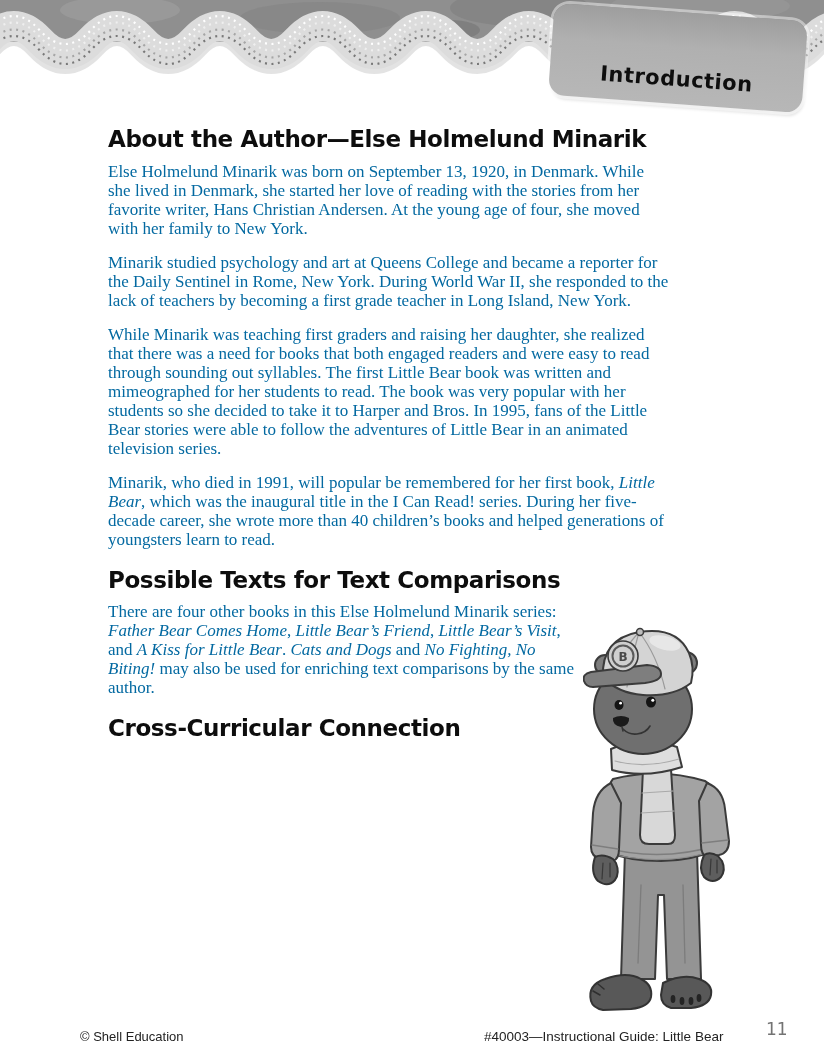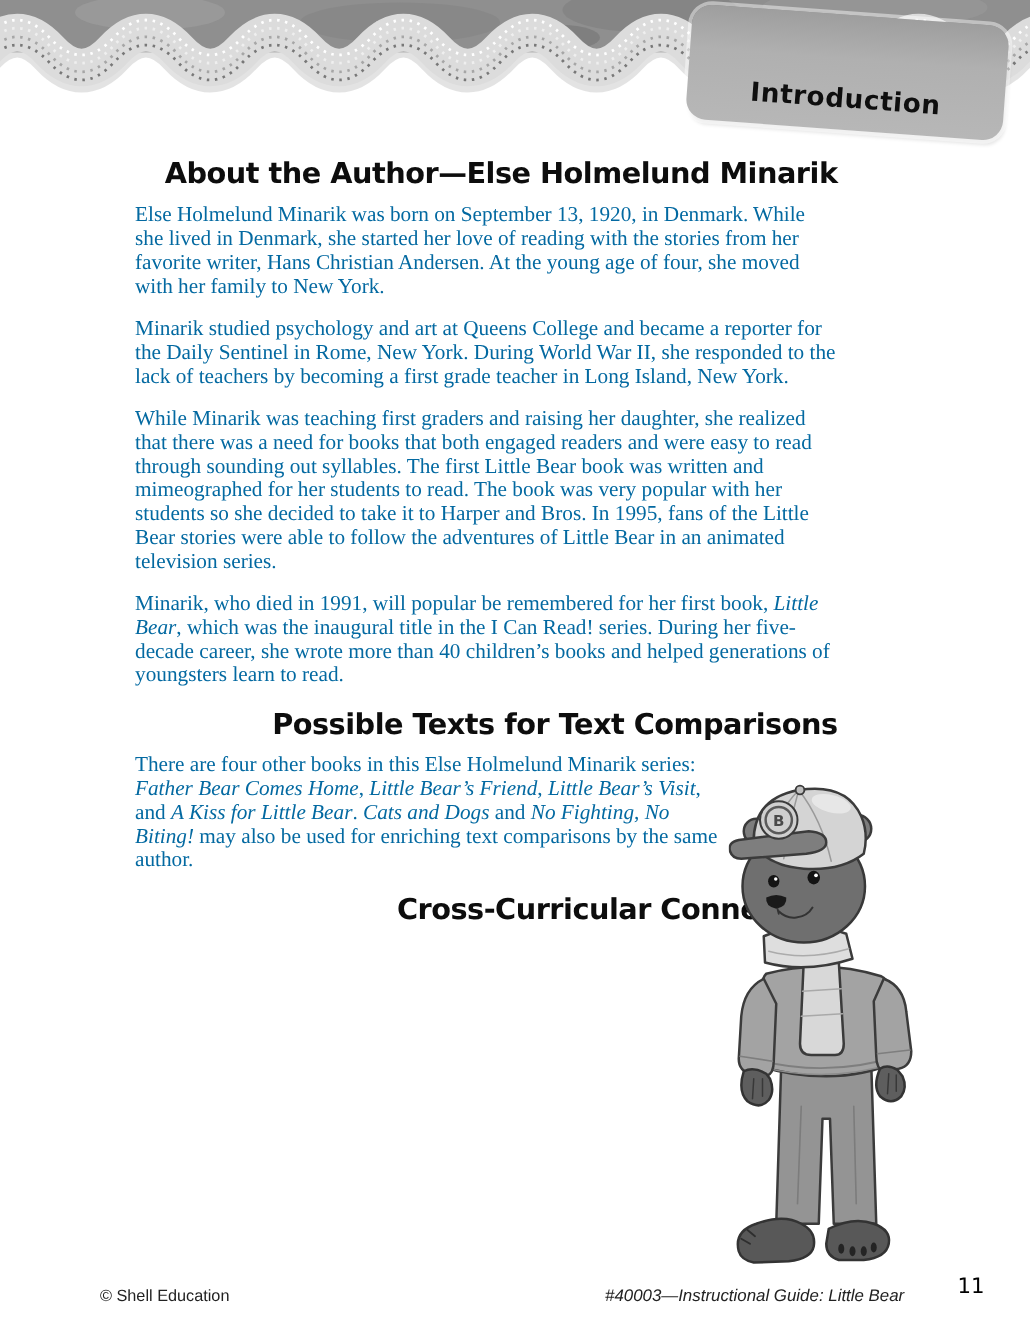--- a/index.html
+++ b/index.html
@@ -15,40 +15,40 @@
     box-shadow:0 0 0 3px rgba(255,255,255,0.45), 2px 4px 3px rgba(0,0,0,0.10);
     display:flex;align-items:flex-end;justify-content:center;
   }
   .tab-label{
     font-family:"DejaVu Sans",sans-serif;font-weight:bold;font-size:21px;
     color:#0e0e0e;letter-spacing:0.5px;padding-bottom:13px;
   }
   .content{position:absolute;left:108px;top:124px;width:562px;z-index:2;}
   h1,h2{
     font-family:"DejaVu Sans",sans-serif;font-weight:bold;color:#0d0d0d;
-    font-size:23px;line-height:30px;margin:0 0 8px 0;letter-spacing:-0.4px;text-align:right;
+    font-size:23px;line-height:30px;margin:0 0 8px 0;letter-spacing:-0.4px;
   }
   h2.mid{margin-top:16px;margin-bottom:7px;}
   .content p{
     font-size:17px;line-height:19px;color:#0369a1;margin:0 0 15px 0;
   }
   .content p.narrow{max-width:474px;}
   .content em{font-style:italic;}
   .bear-svg{position:absolute;left:583px;top:623px;z-index:2;}
   .footer-copyright{
     position:absolute;left:80px;top:1029px;z-index:2;
     font-family:"Liberation Sans",sans-serif;font-size:13px;color:#222;
   }
   .footer-bookid{
     position:absolute;left:484px;top:1029px;z-index:2;
-    font-family:"Liberation Sans",sans-serif;font-style:italic;font-size:13.5px;color:#222;
+    font-family:"Liberation Sans",sans-serif;font-size:13.5px;color:#222;
   }
   .footer-pagenum{
     position:absolute;left:766px;top:1019px;z-index:2;
-    font-family:"DejaVu Sans",sans-serif;font-size:17px;color:#000000;
+    font-family:"DejaVu Sans",sans-serif;font-size:17px;color:#737373;
   }
 </style>
 </head>
 <body>
 
 <div class="page">
 
   <svg class="band-svg" width="824" height="120" viewBox="0 0 824 120">
     <defs>
       <path id="wavepath" fill="none" d="M -12 40 Q 13.75 12 39.5 40 T 91 40 T 142.5 40 T 194 40 T 245.5 40 T 297 40 T 348.5 40 T 400 40 T 451.5 40 T 503 40 T 554.5 40 T 606 40 T 657.5 40 T 709 40 T 760.5 40 T 812 40 T 863.5 40"></path>

